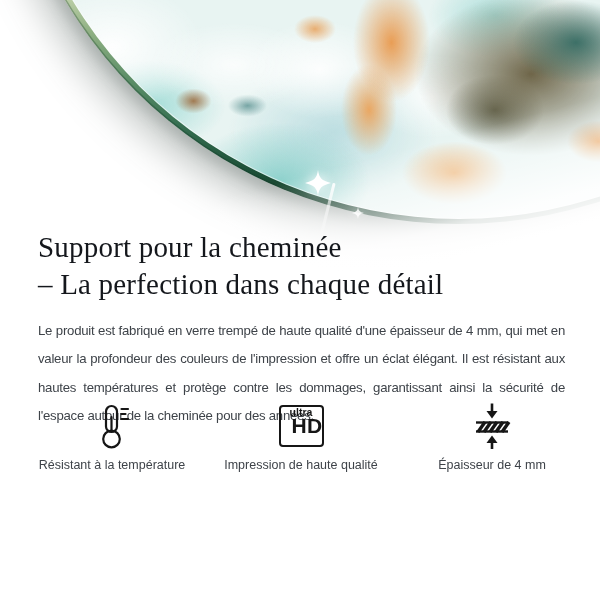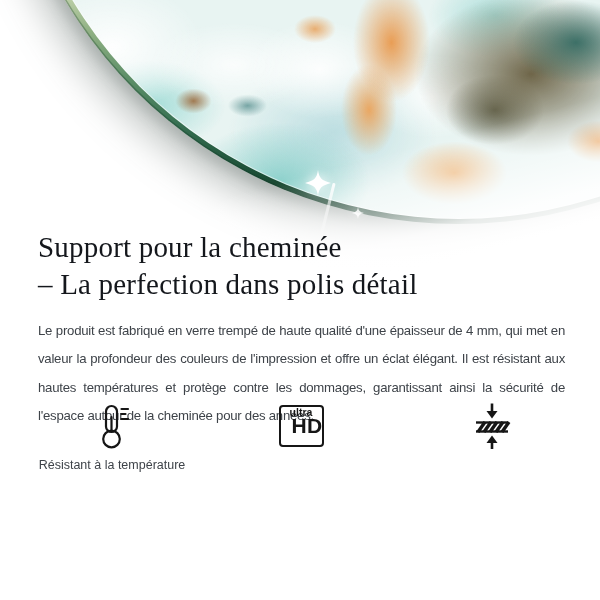--- a/index.html
+++ b/index.html
@@ -98,21 +98,21 @@
     </div>
     <div class="sparkle" style="left:352px;top:207px;">
       <svg width="12" height="12" viewBox="0 0 26 26">
         <path d="M13 0 C14.2 8.2 16.5 10.6 26 13 C16.5 15.4 14.2 17.8 13 26 C11.8 17.8 9.5 15.4 0 13 C9.5 10.6 11.8 8.2 13 0 Z" fill="#ffffff" opacity=".85"></path>
       </svg>
     </div>
   </div>
 
   <h1 id="title" style="margin:0;font-weight:400;">
     <span>Support pour la cheminée</span>
-    <span>– La perfection dans polis détail</span>
+    <span>– La perfection dans chaque détail</span>
   </h1>
 
   <p id="desc" style="margin:0;">Le produit est fabriqué en verre trempé de haute qualité d'une épaisseur de 4 mm, qui met en valeur la profondeur des couleurs de l'impression et offre un éclat élégant. Il est résistant aux hautes températures et protège contre les dommages, garantissant ainsi la sécurité de l'espace autour de la cheminée pour des années.</p>
 
   <div id="features">
 
     <div class="feature">
       <div class="f-icon">
         <svg width="37" height="47" viewBox="0 0 37 47" fill="none" stroke="#161616" stroke-width="2.2" stroke-linecap="round">
           <rect x="12" y="3" width="11" height="26" rx="5.5"></rect>
@@ -126,20 +126,21 @@
       <div class="f-label">Résistant à la température</div>
     </div>
 
     <div class="feature">
       <div class="f-icon">
         <div class="uhd-box">
           <span class="uhd-top">ultra</span>
           <span class="uhd-bottom">HD</span>
         </div>
       </div>
+      <div class="f-label">Impression de haute qualité</div>
     </div>
 
 
 
 
     <div class="feature">
       <div class="f-icon">
         <svg width="40" height="48" viewBox="0 0 40 48" fill="none">
           <line x1="20" y1="1.5" x2="20" y2="10" stroke="#161616" stroke-width="2.6"></line>
           <polygon points="14.5,9 25.5,9 20,16.5" fill="#161616"></polygon>
@@ -149,16 +150,17 @@
             <line x1="6" y1="30" x2="13" y2="20"></line>
             <line x1="12" y1="30" x2="19" y2="20"></line>
             <line x1="18" y1="30" x2="25" y2="20"></line>
             <line x1="24" y1="30" x2="31" y2="20"></line>
             <line x1="30" y1="30" x2="37" y2="20"></line>
           </g>
           <polygon points="14.5,41 25.5,41 20,33.5" fill="#161616"></polygon>
           <line x1="20" y1="40" x2="20" y2="47" stroke="#161616" stroke-width="2.6"></line>
         </svg>
       </div>
+      <div class="f-label">Épaisseur de 4 mm</div>
     </div>
 
   </div>
 </div>
 
 </body></html>

